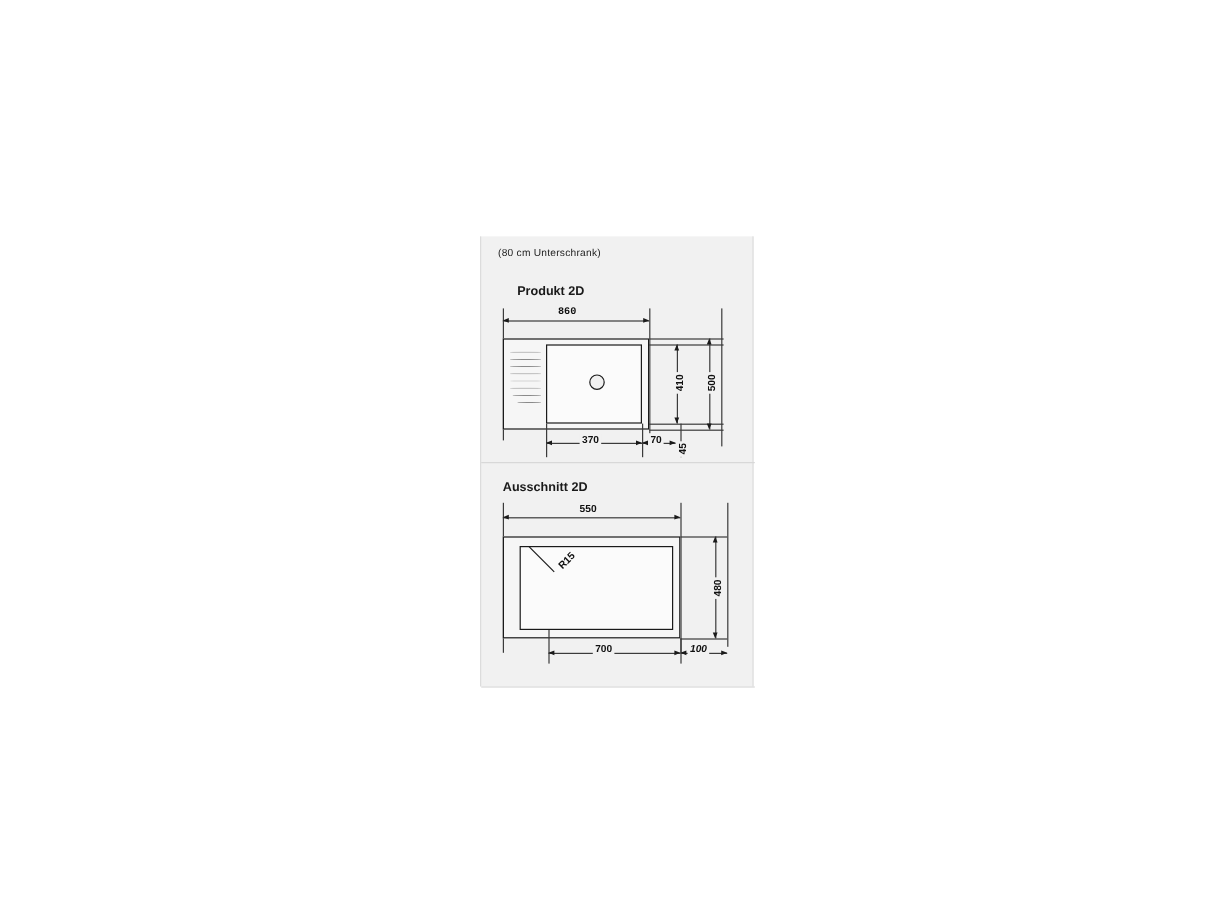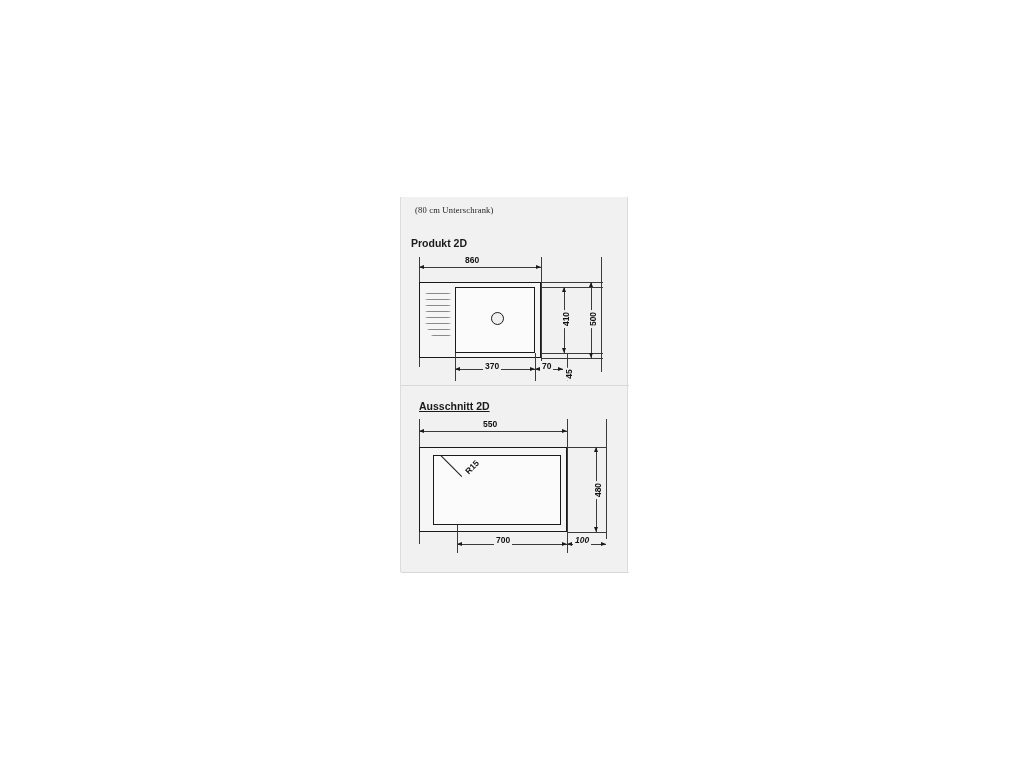--- a/index.html
+++ b/index.html
@@ -33,33 +33,32 @@
   }
 
   .panel-note {
     position: absolute;
     left: 14px;
     top: 8px;
     font-size: 8.5px;
     color: #222222;
     letter-spacing: 0.2px;
     white-space: nowrap;
-    font-family: Liberation Serif, serif;
   }
 
   .section-title {
     position: absolute;
     font-size: 10.5px;
     font-weight: bold;
     color: #1a1a1a;
     white-space: nowrap;
   }
 
-  .sec1-title { left: 10px; top: 40px; }
-  .sec2-title { left: 18px; top: 203px; text-decoration: underline; }
+  .sec1-title { left: 30px; top: 40px; }
+  .sec2-title { left: 18px; top: 203px; }
 
   .divider {
     position: absolute;
     left: 0;
     width: 228px;
     height: 1px;
     background: #d8d8d8;
   }
   .div1 { top: 188px; }
   .div2 { top: 375px; }
@@ -188,21 +187,21 @@
 
     <div class="draw">
 
       <div class="ext" style="left:18px; top:60px; height:110px;"></div>
       <div class="ext" style="left:140px; top:60px; height:110px;"></div>
       <div class="ext" style="left:200px; top:60px; height:115px;"></div>
 
       <div class="ext-h" style="left:18px; top:70px; width:122px;"></div>
       <div class="arrow left" style="left:18px; top:67.5px;"></div>
       <div class="arrow right" style="left:135px; top:67.5px;"></div>
-      <div class="dim-label" style="left:62px; top:58px;">860</div>
+      <div class="dim-label" style="left:62px; top:58px;font-family:Liberation Mono, monospace;">860</div>
 
       <div class="sink-outline" style="left:18px; top:85px; width:122px; height:76px;"></div>
 
       <div class="groove" style="left:24px; top:96px; width:26px;"></div>
       <div class="groove" style="left:24px; top:102px; width:26px;"></div>
       <div class="groove" style="left:24px; top:108px; width:26px;"></div>
       <div class="groove" style="left:24px; top:114px; width:26px;"></div>
       <div class="groove" style="left:24px; top:120px; width:26px;"></div>
       <div class="groove" style="left:24px; top:126px; width:26px;"></div>
       <div class="groove" style="left:26px; top:132px; width:24px;"></div>

